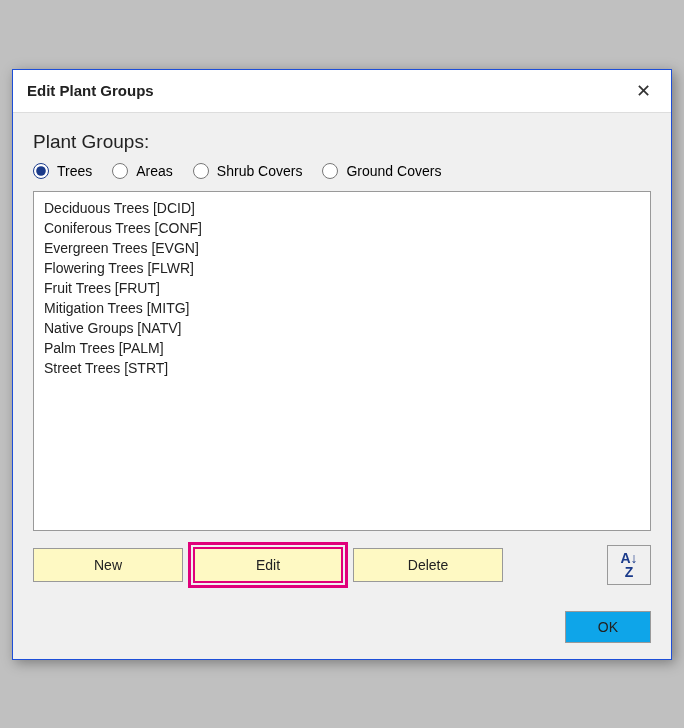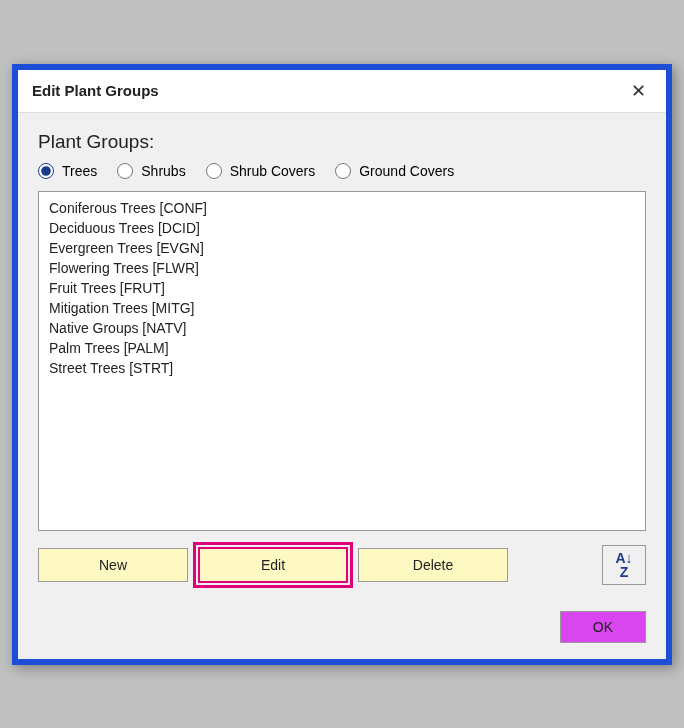--- a/index.html
+++ b/index.html
@@ -10,21 +10,21 @@
       align-items: center;
       justify-content: center;
       width: 684px;
       height: 728px;
       font-family: 'Segoe UI', Arial, sans-serif;
       font-size: 14px;
     }
 
     .dialog {
       background: #f0f0f0;
-      border: 6px solid #1d4ed8;
+      border: 1px solid #1d4ed8;
       box-shadow: 3px 3px 12px rgba(0,0,0,0.35);
       width: 660px;
       padding: 0;
     }
 
     .title-bar {
       background: #ffffff;
       padding: 10px 14px;
       display: flex;
       align-items: center;
@@ -143,21 +143,21 @@
 
     .ok-row {
       display: flex;
       justify-content: flex-end;
       padding: 10px 20px 16px 20px;
     }
 
     .btn-ok {
       padding: 7px 32px;
       font-size: 14px;
-      background: #d946ef;
+      background: #0ea5e9;
       border: 1px solid #999;
       cursor: pointer;
       color: #222;
     }
   </style>
 </head>
 <body>
 
 <div class="dialog">
 
@@ -170,35 +170,35 @@
 
     <div class="section-label">Plant Groups:</div>
 
     <div class="radio-group">
       <label class="radio-option">
         <input type="radio" name="plant_group" checked="" style="">
         <span>Trees</span>
       </label>
       <label class="radio-option">
         <input type="radio" name="plant_group" style="">
-        <span>Shrubs</span>
+        <span>Areas</span>
       </label>
       <label class="radio-option">
         <input type="radio" name="plant_group" style="">
         <span>Shrub Covers</span>
       </label>
       <label class="radio-option">
         <input type="radio" name="plant_group" style="">
         <span>Ground Covers</span>
       </label>
     </div>
 
     <div class="list-box">
+      <div class="list-item">Deciduous Trees [DCID]</div>
       <div class="list-item">Coniferous Trees [CONF]</div>
-      <div class="list-item">Deciduous Trees [DCID]</div>
       <div class="list-item">Evergreen Trees [EVGN]</div>
       <div class="list-item">Flowering Trees [FLWR]</div>
       <div class="list-item">Fruit Trees [FRUT]</div>
       <div class="list-item">Mitigation Trees [MITG]</div>
       <div class="list-item">Native Groups [NATV]</div>
       <div class="list-item">Palm Trees [PALM]</div>
       <div class="list-item">Street Trees [STRT]</div>
     </div>
 
     <div class="button-row">

